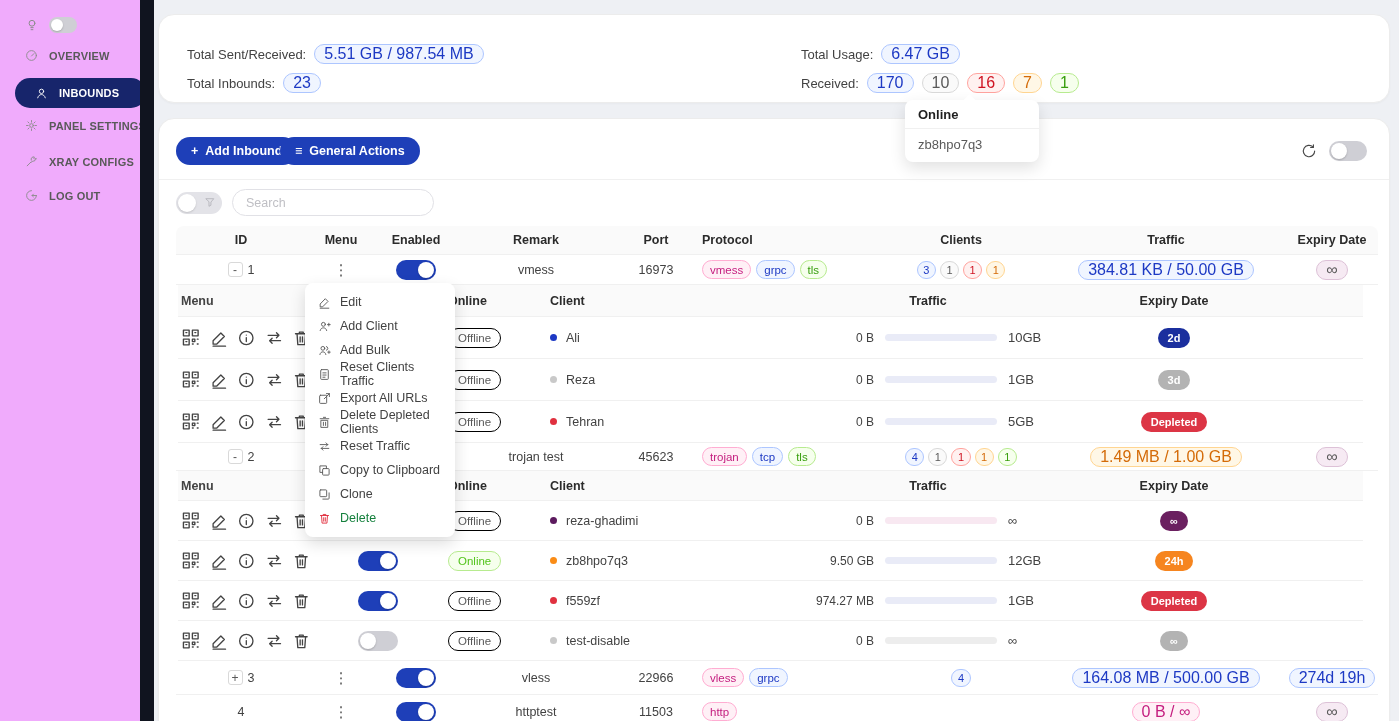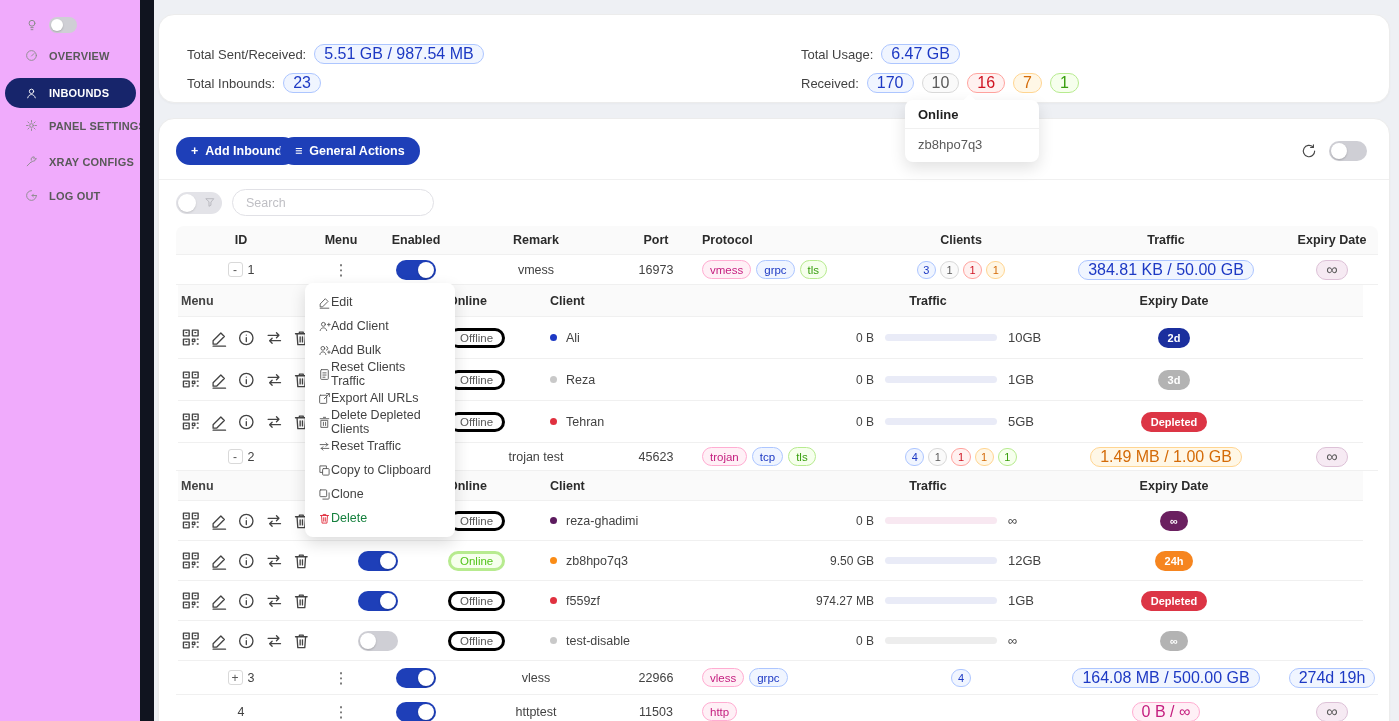--- a/index.html
+++ b/index.html
@@ -6,21 +6,21 @@
   html,body{width:1399px;height:721px;overflow:hidden}
   body{position:relative;font-family:"Liberation Sans",sans-serif;background:#eef0f4;color:#424242}
 
   
   .sidebar{position:absolute;left:0;top:0;width:140px;height:721px;background:#f0abfc;z-index:5}
   .sider-strip{position:absolute;left:140px;top:0;width:14px;height:721px;background:#10141f;z-index:5}
   .sb-theme{position:absolute;left:25px;top:17px;display:flex;align-items:center;gap:10px;color:#8c8c8c}
   .sb-item{position:absolute;left:25px;display:flex;align-items:center;gap:11px;color:#595959;
            font-size:11px;font-weight:600;letter-spacing:.2px;cursor:pointer;white-space:nowrap}
   .sb-item .ic{width:13px;height:13px;color:#8c8c8c}
-  .sb-active{left:5px;width:131px;height:30px;background:#17256b;border-radius:15px;color:#fff;padding-left:20px}
+  .sb-active{left:15px;width:131px;height:30px;background:#17256b;border-radius:15px;color:#fff;padding-left:20px}
   .sb-active .ic{color:#fff}
 
   
   [data-icon]{display:inline-flex}
   [data-icon] svg{width:100%;height:100%;display:block}
   .card{position:absolute;background:#fff;border:1px solid #ececec;box-shadow:0 1px 2px rgba(0,0,0,.03)}
   .pill{display:inline-flex;align-items:center;border:1px solid;border-radius:10px;height:20px;
         padding:0 9px;font-size:16px;font-weight:500;white-space:nowrap}
   .tag{display:inline-flex;align-items:center;border:1px solid;border-radius:10px;height:19px;
        padding:0 7px;font-size:11.5px;white-space:nowrap}
@@ -28,21 +28,21 @@
   .t-blue{background:#f0f5ff;border-color:#adc6ff;color:#1d39c4}
   .t-pink{background:#fff0f6;border-color:#ffadd2;color:#c41d7f}
   .t-green{background:#f6ffed;border-color:#b7eb8f;color:#389e0d}
   .t-red{background:#fff1f0;border-color:#ffa39e;color:#cf1322}
   .t-orange{background:#fff7e6;border-color:#ffd591;color:#d46b08}
   .t-default{background:#fafafa;border-color:#d9d9d9;color:#595959}
   .t-mauve{background:#f6eaf3;border-color:#ddc1d7;color:#595959}
   .badge-solid{display:inline-flex;align-items:center;height:20px;padding:0 10px;border-radius:10px;
                color:#fff;font-size:11px;font-weight:700;white-space:nowrap}
   .status-badge{display:inline-flex;align-items:center;height:20px;padding:0 9px;border-radius:10px;
-                border:3px solid #000000;background:#fff;color:#595959;font-size:11.5px}
+                border:1px solid #000000;background:#fff;color:#595959;font-size:11.5px}
   .status-online{background:#f6ffed;border-color:#b7eb8f;color:#52c41a}
   .toggle{position:relative;border-radius:10px;cursor:pointer;flex:none}
   .tg-40{width:40px;height:20px}.tg-38{width:38px;height:20px}.tg-28{width:28px;height:16px;border-radius:8px}
   .toggle .knob{position:absolute;top:2px;background:#fff;border-radius:50%;box-shadow:0 1px 2px rgba(0,0,0,.2)}
   .tg-40 .knob,.tg-38 .knob{width:16px;height:16px}.tg-28 .knob{width:12px;height:12px}
   .on{background:#1e3fb8}.on .knob{right:2px}
   .off{background:#cfcfd5}.off .knob{left:2px}
 
   
   .stats-card{left:158px;top:14px;width:1232px;height:89px;border-radius:16px}
@@ -97,21 +97,21 @@
   .used{width:98px;text-align:right;margin-right:6px;font-size:12px;white-space:nowrap}
   .bar{width:112px;height:7px;border-radius:4px;overflow:hidden;flex:none}
   .bar .fill{height:100%;border-radius:4px}
   .bk-blue{background:#e9ebf7}.bk-pink{background:#f8e8f1}.bk-gray{background:#ededed}
   .total{margin-left:6px;font-size:13px;white-space:nowrap}
   .act{width:20px;height:20px;cursor:pointer}.act-qr{width:21px;height:21px}
 
   
   .ctx{position:absolute;left:305px;top:283px;width:150px;background:#fff;border-radius:8px;
        box-shadow:0 6px 16px rgba(0,0,0,.14);padding:7px 0;z-index:50}
-  .ctx-item{display:flex;align-items:center;height:24px;padding:0 13px;font-size:12.5px;color:#424242;cursor:pointer}
+  .ctx-item{display:flex;align-items:center;gap:9px;height:24px;padding:0 13px;font-size:12.5px;color:#424242;cursor:pointer}
   .ctx-item .mi{width:13px;height:13px;color:#595959;flex:none}
   .ctx-danger{color:#15803d}.ctx-danger .mi{color:#e02d3c}
 </style>
 </head>
 <body>
 
 <div class="sidebar">
   <div class="sb-theme">
     <span class="ic" style="width:14px;height:14px" data-icon="bulb">
         <svg viewBox="0 0 24 24" fill="none" stroke="currentColor" stroke-width="1.7" stroke-linecap="round" stroke-linejoin="round">

